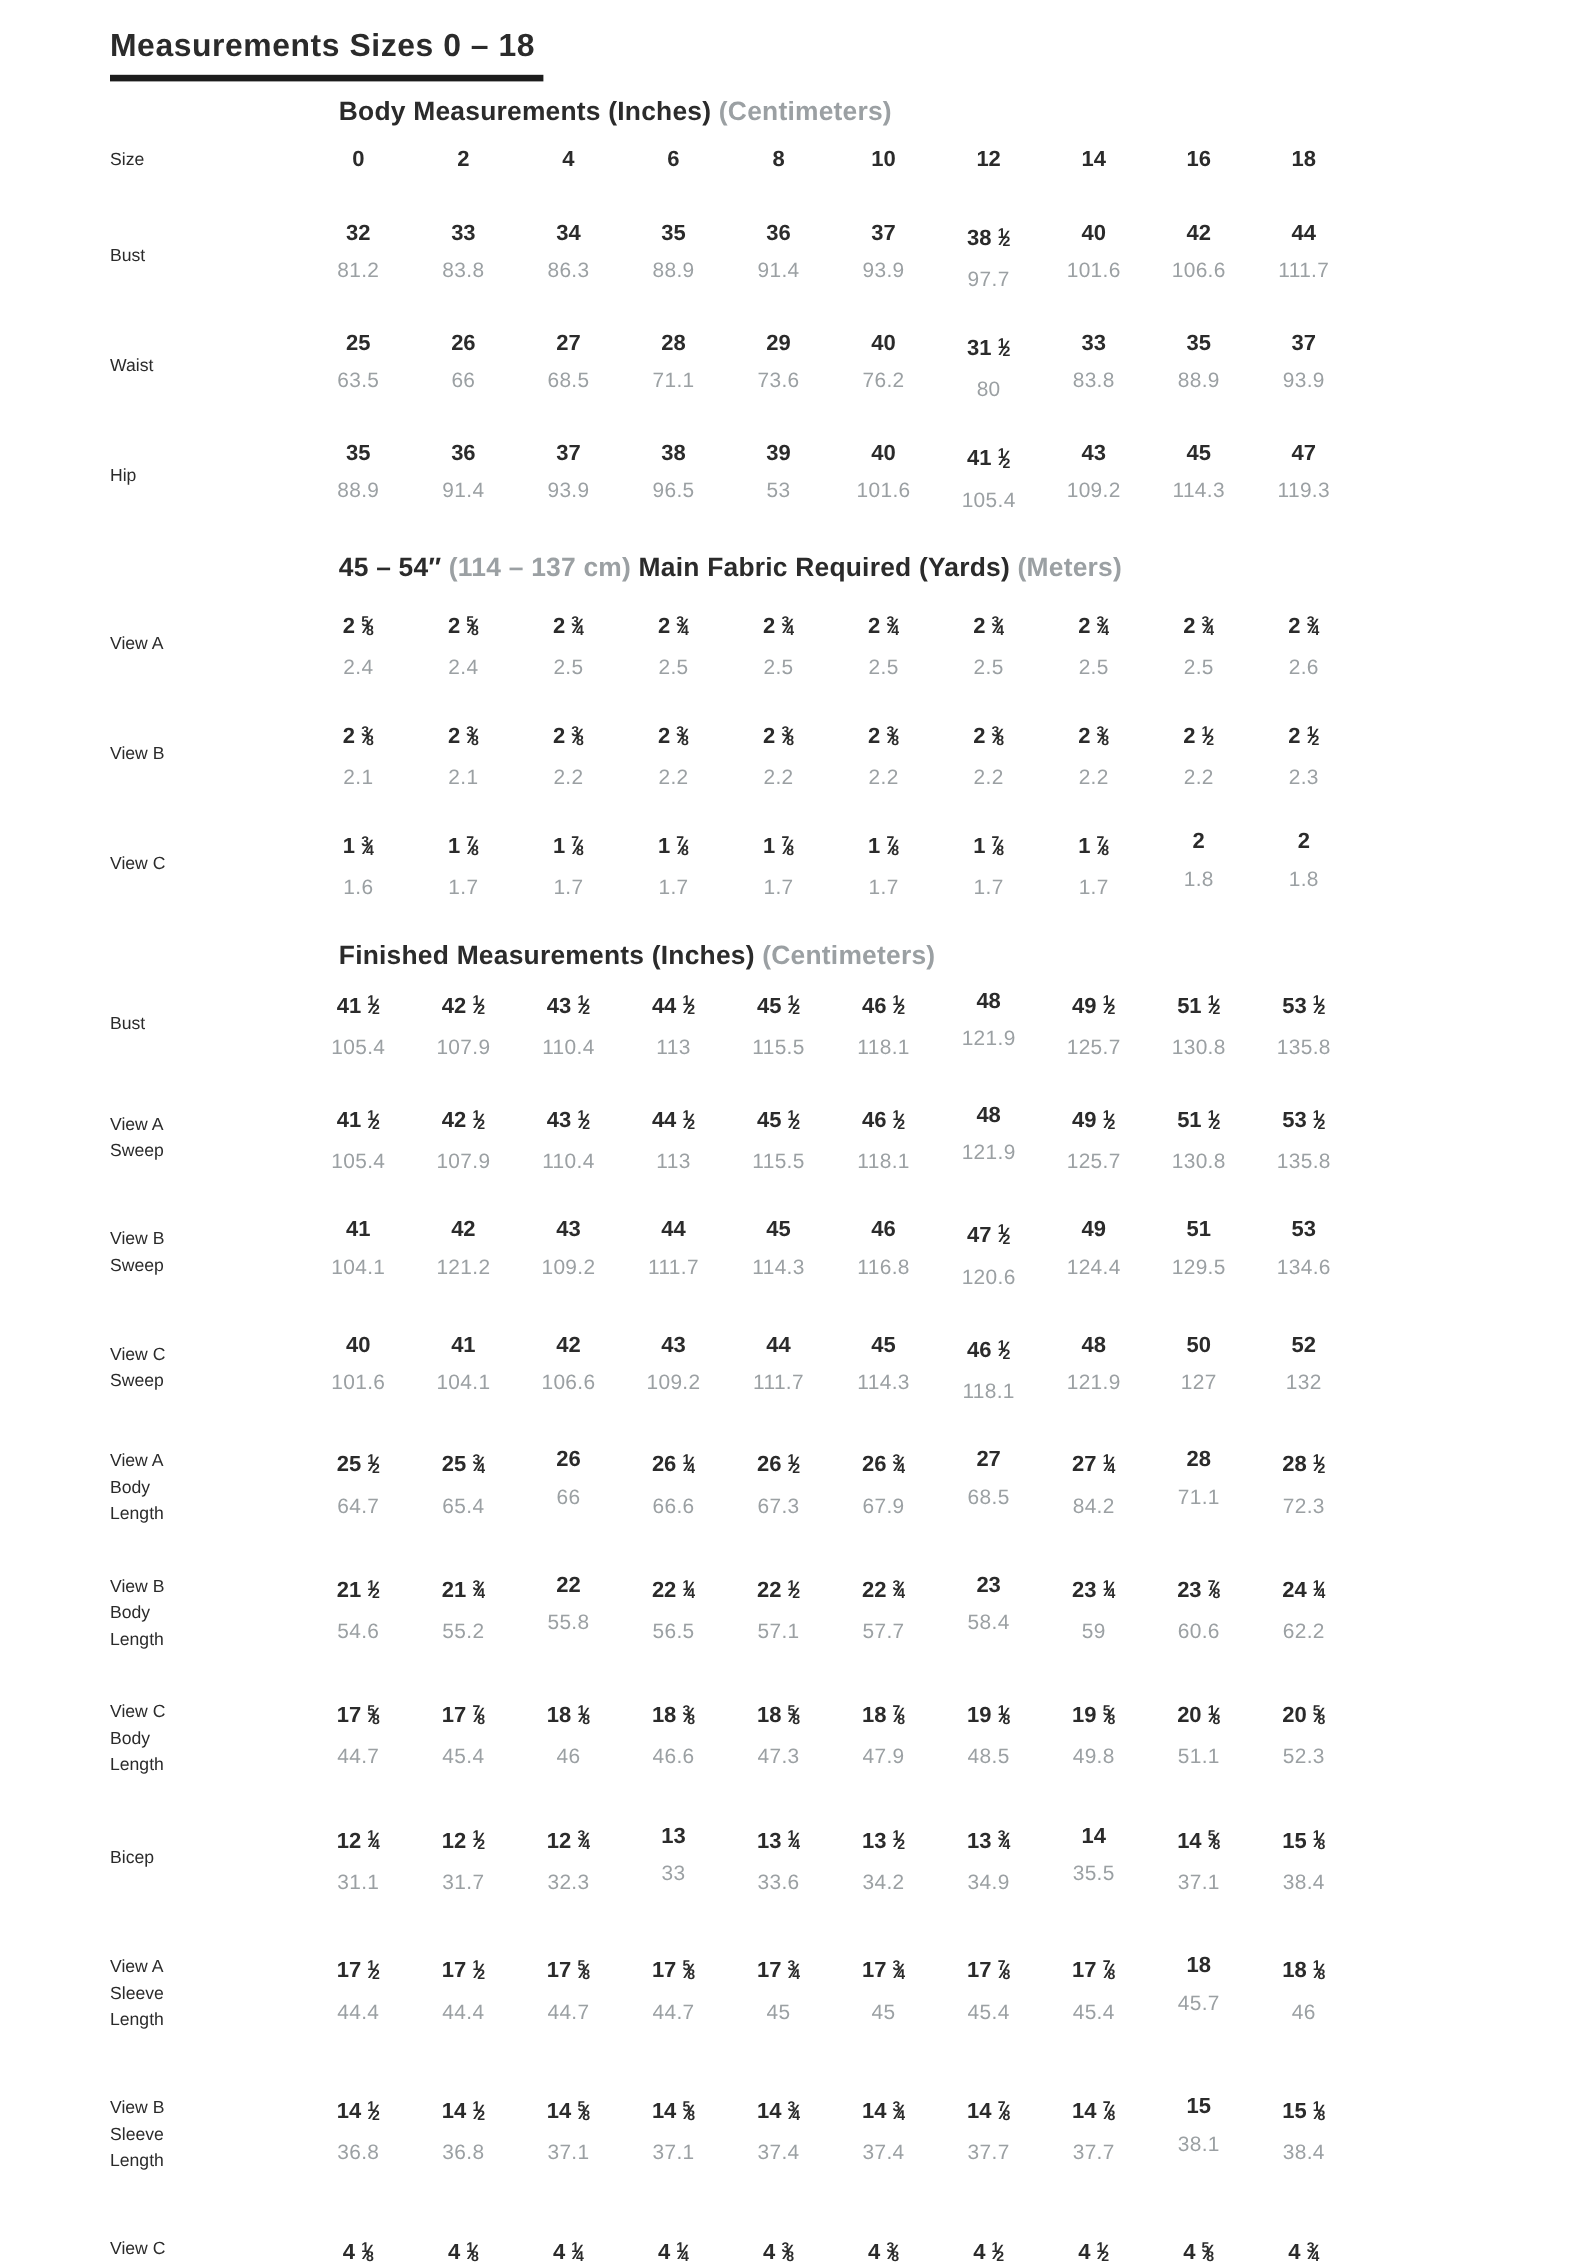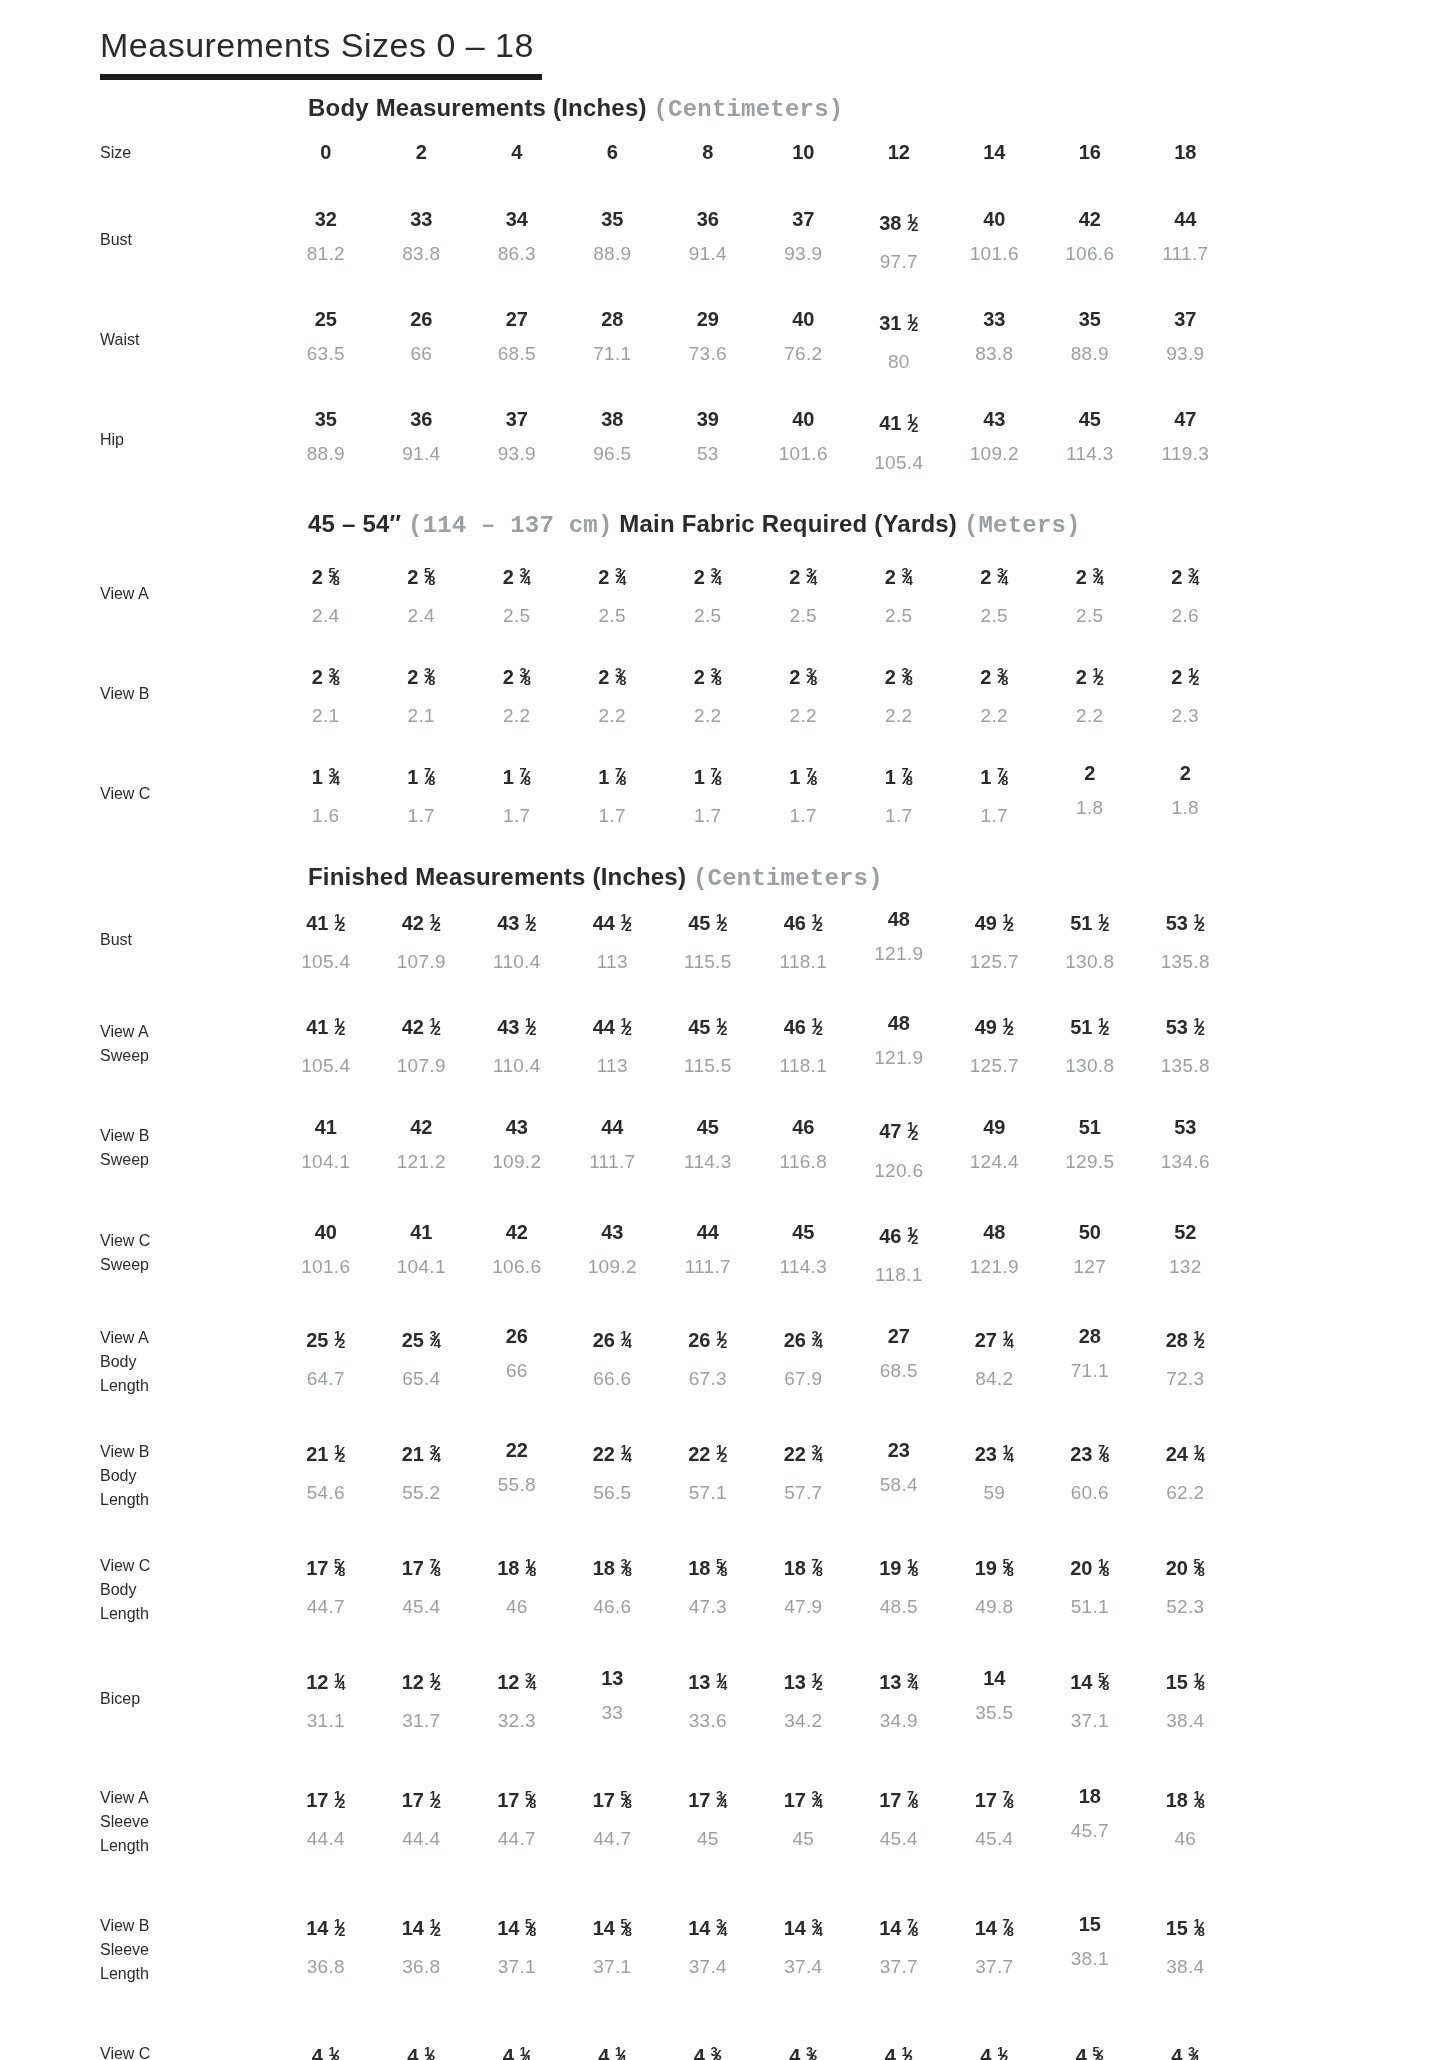--- a/index.html
+++ b/index.html
@@ -4,27 +4,27 @@
 <style>
   html,body{margin:0;padding:0;background:#ffffff;}
   body{font-family:"Liberation Sans","DejaVu Sans",sans-serif;}
   .page{width:1445px;height:2060px;box-sizing:border-box;padding:26px 0 0 100px;overflow:hidden;background:#fff;}
   :root{--ink:#2b2b2b;--muted:#9ba0a3;}
 
   
   .title-wrap{margin:0 0 14px 0;}
   h1.page-title{
     display:inline-block;margin:0;padding:0 8px 9px 0;
-    font-size:34px;font-weight:400;letter-spacing:.5px;color:var(--ink);
+    font-size:29px;font-weight:700;letter-spacing:.5px;color:var(--ink);
     border-bottom:6px solid #1c1c1c;
   }
 
   
   h2.sec-title{margin:0 0 18px 208px;font-size:24px;font-weight:700;color:var(--ink);letter-spacing:.2px;}
-  h2.sec-title .muted{color:var(--muted);font-family:Liberation Mono, monospace;}
+  h2.sec-title .muted{color:var(--muted);}
 
   
   .size-row,.row{display:grid;grid-template-columns:178px repeat(10,95.5px);align-items:start;}
   .size-row{margin-bottom:44px;}
   .size-lab,.lab{font-size:16px;color:var(--ink);line-height:24px;white-space:pre-line;align-self:center;}
   .size-val{text-align:center;font-size:20px;font-weight:700;color:var(--ink);}
 
   .row{min-height:53px;}
   .sec-body .row,.sec-fabric .row{margin-bottom:38px;}
   .sec-finished .row{margin-bottom:42px;}

